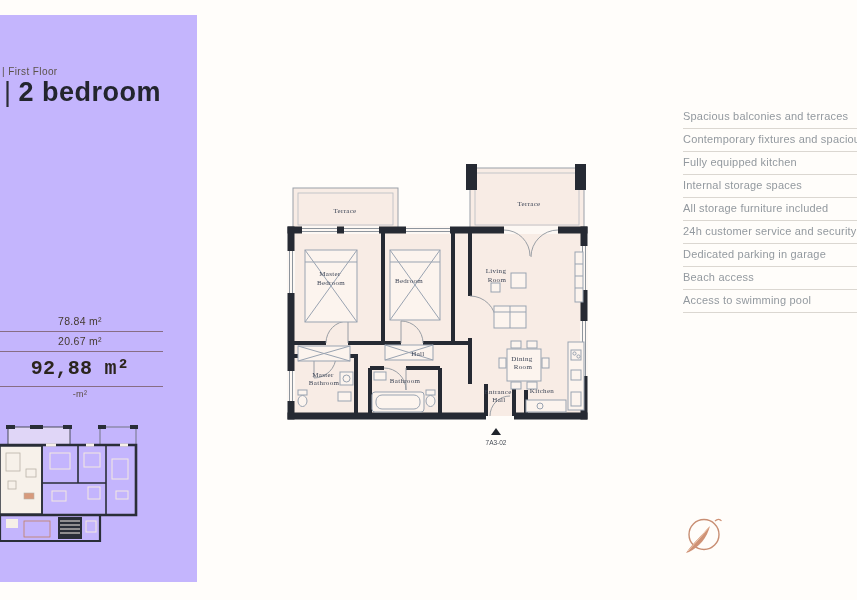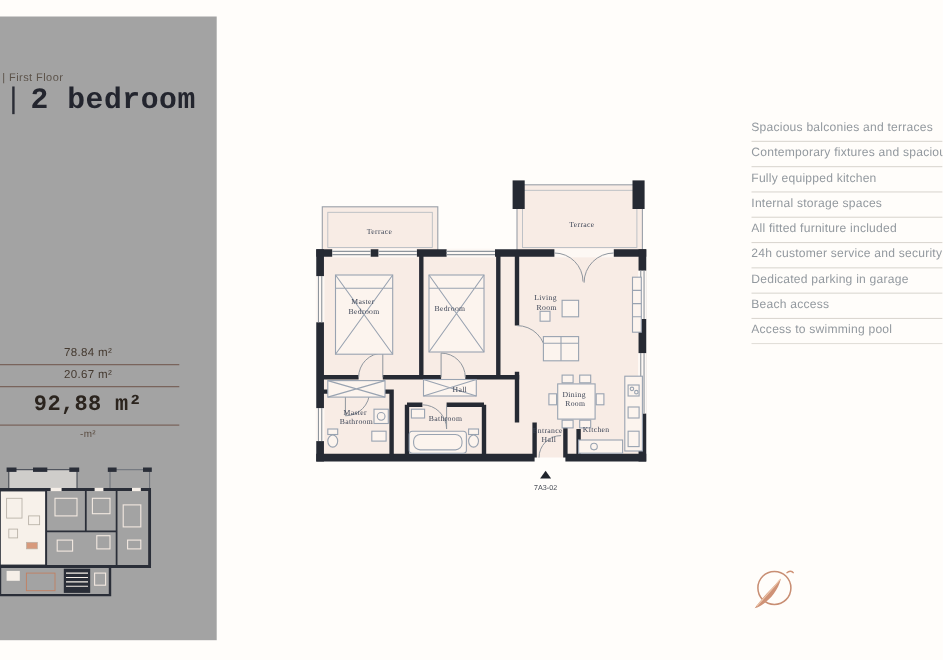--- a/index.html
+++ b/index.html
@@ -5,29 +5,29 @@
   * { margin:0; padding:0; box-sizing:border-box; }
   html,body { width:857px; height:600px; }
   body { font-family:"Liberation Sans", sans-serif; }
   .page {
     position:relative; width:857px; height:600px;
     background:#fffdfa; overflow:hidden;
   }
   
   .sidebar {
     position:absolute; left:0; top:15px; width:197px; height:567px;
-    background:#a3a3a3;
+    background:#c4b5fd;
   }
   .floor-label {
     position:absolute; left:2px; top:51px;
     font-size:10px; color:#5b5249; letter-spacing:.4px;
   }
   .side-title {
     position:absolute; left:4px; top:62px;
-    font-family:Liberation Mono, monospace; font-weight:700;
+    font-family:Liberation Sans, sans-serif; font-weight:700;
     font-size:27px; color:#23252e; letter-spacing:.5px; white-space:nowrap;text-align:center;
   }
   .side-title .bar { font-weight:400; margin-right:7px; color:#2a2c35; }
   .areas {
     position:absolute; left:0; top:297px; width:163px;
   }
   .area-row {
     text-align:center; padding:3px 3px 4px 0;
     border-bottom:1px solid rgba(88,50,34,.55);
     font-size:10.5px; color:#44392f; letter-spacing:.3px;
@@ -264,21 +264,21 @@
     <polygon points="213,289 223,289 218,282" fill="#20242c"></polygon>
     <text class="unit-code" x="218" y="299" text-anchor="middle">7A3-02</text>
   </svg>
 
   <div class="features">
     <ul>
       <li>Spacious balconies and terraces</li>
       <li>Contemporary fixtures and spacious layouts</li>
       <li>Fully equipped kitchen</li>
       <li>Internal storage spaces</li>
-      <li>All fitted furniture included</li>
+      <li>All storage furniture included</li>
       <li>24h customer service and security</li>
       <li>Dedicated parking in garage</li>
       <li>Beach access</li>
       <li>Access to swimming pool</li>
     </ul>
   </div>
 
   <svg class="logo" width="46" height="46" viewBox="0 0 46 46">
     <circle cx="23" cy="21.5" r="15" fill="none" stroke="#c88e73" stroke-width="1.4"></circle>
     <path d="M5,40 C13,29 20,23 29,13 C26,25 18,34 8,39 Z" fill="#cf9276"></path>

